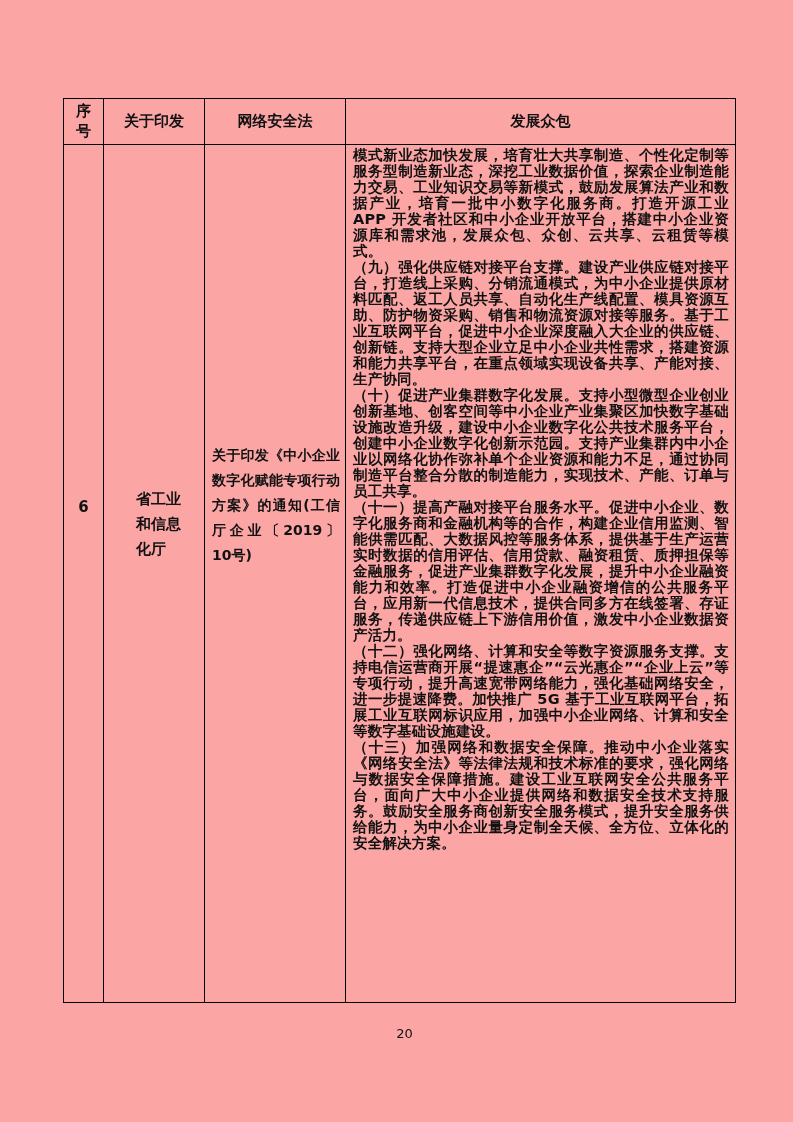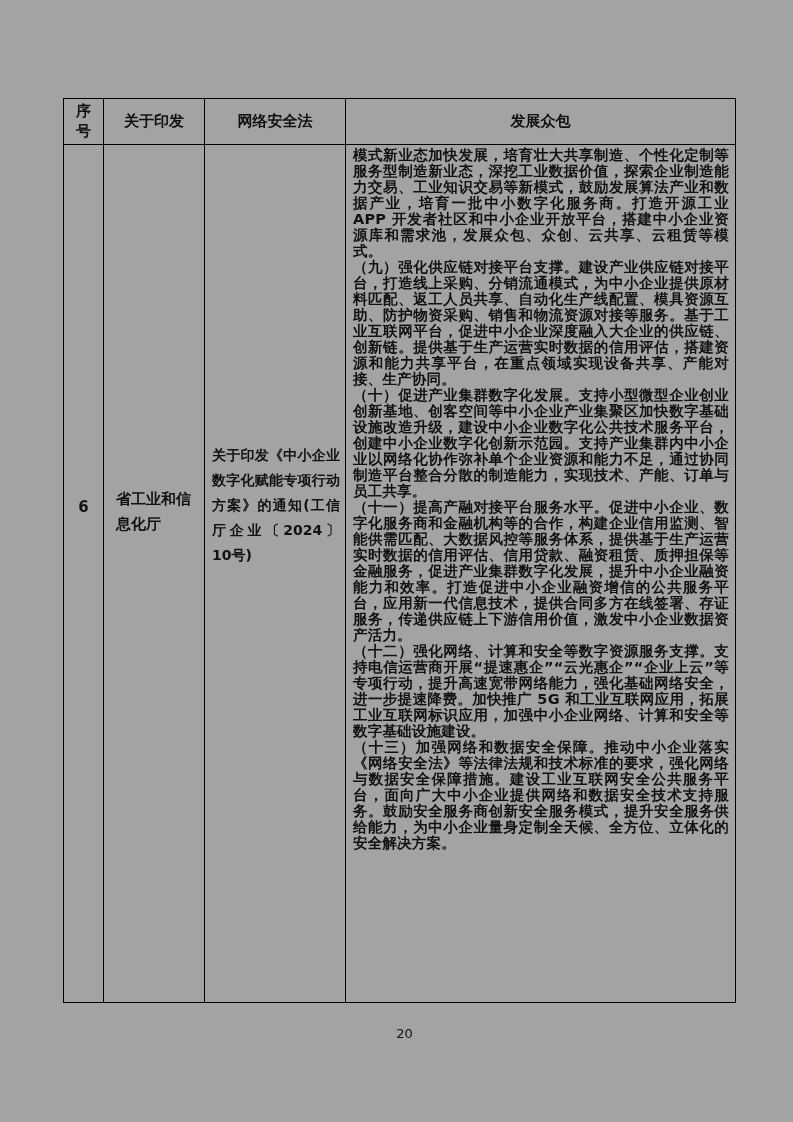--- a/index.html
+++ b/index.html
@@ -5,21 +5,21 @@
   html, body {
     margin: 0;
     padding: 0;
     background: #ffffff;
     font-family: "DejaVu Sans", sans-serif;
   }
   .page {
     position: relative;
     width: 793px;
     height: 1122px;
-    background: #a3a3a3;
+    background: #fca5a5;
     overflow: hidden;
     color: #000;
   }
   table.doc-table {
     position: absolute;
     left: 63px;
     top: 98px;
     width: 672px;
     height: 905px;
     border-collapse: collapse;
@@ -53,21 +53,21 @@
   td.cell-serial {
     text-align: center;
     font-size: 15px;
   }
   td.cell-serial .inner { margin-top: 352px; }
   td.cell-agency {
     font-size: 15px;
     padding: 0 10px 0 12px;
     line-height: 25px;
   }
-  td.cell-agency .inner { margin-top: 342px; }
+  td.cell-agency .inner { margin-top: 342px; margin-left: 20px; }
   td.cell-doc-title {
     font-size: 14px;
     padding: 0 5px 0 7px;
     line-height: 25px;
     text-align: justify;
   }
   td.cell-doc-title .inner { margin-top: 298px; }
   td.cell-content {
     font-size: 14.5px;
     padding: 2px 6px 0 7px;
@@ -117,29 +117,29 @@
     </thead>
     <tbody>
       <tr>
         <td class="cell-serial">
           <div class="inner">6</div>
         </td>
         <td class="cell-agency">
           <div class="inner">省工业和信息化厅</div>
         </td>
         <td class="cell-doc-title">
-          <div class="inner">关于印发《中小企业数字化赋能专项行动方案》的通知(工信厅企业〔2024〕10号)</div>
+          <div class="inner">关于印发《中小企业数字化赋能专项行动方案》的通知(工信厅企业〔2019〕10号)</div>
         </td>
         <td class="cell-content">
           <div class="content-paras">
               <div class="para">模式新业态加快发展，培育壮大共享制造、个性化定制等服务型制造新业态，深挖工业数据价值，探索企业制造能力交易、工业知识交易等新模式，鼓励发展算法产业和数据产业，培育一批中小数字化服务商。打造开源工业 APP 开发者社区和中小企业开放平台，搭建中小企业资源库和需求池，发展众包、众创、云共享、云租赁等模式。</div>
-              <div class="para">（九）强化供应链对接平台支撑。建设产业供应链对接平台，打造线上采购、分销流通模式，为中小企业提供原材料匹配、返工人员共享、自动化生产线配置、模具资源互助、防护物资采购、销售和物流资源对接等服务。基于工业互联网平台，促进中小企业深度融入大企业的供应链、创新链。提供基于生产运营实时数据的信用评估，搭建资源和能力共享平台，在重点领域实现设备共享、产能对接、生产协同。</div>
+              <div class="para">（九）强化供应链对接平台支撑。建设产业供应链对接平台，打造线上采购、分销流通模式，为中小企业提供原材料匹配、返工人员共享、自动化生产线配置、模具资源互助、防护物资采购、销售和物流资源对接等服务。基于工业互联网平台，促进中小企业深度融入大企业的供应链、创新链。支持大型企业立足中小企业共性需求，搭建资源和能力共享平台，在重点领域实现设备共享、产能对接、生产协同。</div>
               <div class="para">（十）促进产业集群数字化发展。支持小型微型企业创业创新基地、创客空间等中小企业产业集聚区加快数字基础设施改造升级，建设中小企业数字化公共技术服务平台，创建中小企业数字化创新示范园。支持产业集群内中小企业以网络化协作弥补单个企业资源和能力不足，通过协同制造平台整合分散的制造能力，实现技术、产能、订单与员工共享。</div>
               <div class="para">（十一）提高产融对接平台服务水平。促进中小企业、数字化服务商和金融机构等的合作，构建企业信用监测、智能供需匹配、大数据风控等服务体系，提供基于生产运营实时数据的信用评估、信用贷款、融资租赁、质押担保等金融服务，促进产业集群数字化发展，提升中小企业融资能力和效率。打造促进中小企业融资增信的公共服务平台，应用新一代信息技术，提供合同多方在线签署、存证服务，传递供应链上下游信用价值，激发中小企业数据资产活力。</div>
-              <div class="para">（十二）强化网络、计算和安全等数字资源服务支撑。支持电信运营商开展“提速惠企”“云光惠企”“企业上云”等专项行动，提升高速宽带网络能力，强化基础网络安全，进一步提速降费。加快推广 5G 和工业互联网应用，拓展工业互联网标识应用，加强中小企业网络、计算和安全等数字基础设施建设。</div>
+              <div class="para">（十二）强化网络、计算和安全等数字资源服务支撑。支持电信运营商开展“提速惠企”“云光惠企”“企业上云”等专项行动，提升高速宽带网络能力，强化基础网络安全，进一步提速降费。加快推广 5G 基于工业互联网平台，拓展工业互联网标识应用，加强中小企业网络、计算和安全等数字基础设施建设。</div>
               <div class="para">（十三）加强网络和数据安全保障。推动中小企业落实《网络安全法》等法律法规和技术标准的要求，强化网络与数据安全保障措施。建设工业互联网安全公共服务平台，面向广大中小企业提供网络和数据安全技术支持服务。鼓励安全服务商创新安全服务模式，提升安全服务供给能力，为中小企业量身定制全天候、全方位、立体化的安全解决方案。</div>
             </div>
         </td>
       </tr>
     </tbody>
   </table>
 
   <div class="page-number">20</div>
 
 </div>

